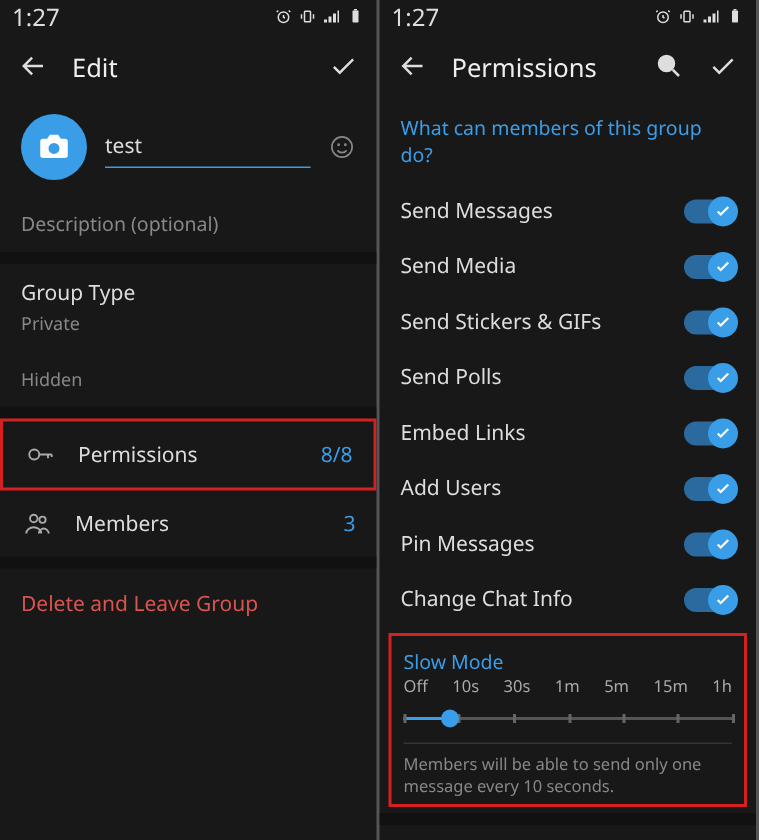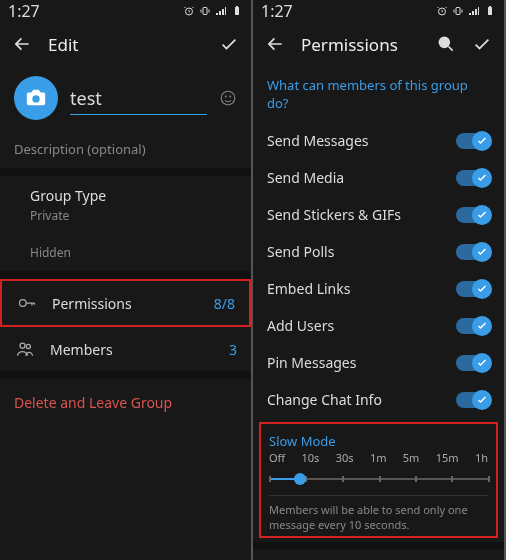--- a/index.html
+++ b/index.html
@@ -7,26 +7,26 @@
 .screen{width:251px;height:560px;background:#181818;color:#ccc;font-size:13px;position:relative;overflow:hidden}
 .status-bar{height:22px;display:flex;justify-content:space-between;align-items:center;padding:10px 8px;font-size:16px;color:#ddd}
 .status-right{display:flex;gap:4px;align-items:center}
 .status-right svg{width:12px;height:12px}
 .header{height:44px;display:flex;align-items:center;padding:0 12px;gap:16px}
 .header-title{font-size:17px;color:#eee;flex:1}
 .header svg{width:20px;height:20px;fill:#ddd}
 .profile-row{display:flex;align-items:center;padding:10px 14px;gap:12px}
 .avatar{width:44px;height:44px;border-radius:50%;background:#3a9de8;display:flex;align-items:center;justify-content:center}
 .avatar svg{width:22px;height:22px;fill:#fff}
-.name-field{flex:1;border-bottom:1px solid #3a9de8;padding:4px 0;color:#ddd;font-size:18px}
+.name-field{flex:1;border-bottom:1px solid #3a9de8;padding:4px 0;color:#ddd;font-size:14px}
 .emoji-icon{display:flex;align-items:center}
 .emoji-icon svg{width:18px;height:18px;fill:none;stroke:#888;stroke-width:1.5}
 .desc{padding:10px 14px;color:#888;font-size:13px}
 .divider{height:8px;background:#111}
-.section{padding:10px 30px}
+.section{padding:10px 14px}
 .section-title{color:#ddd;font-size:14px;margin-bottom:2px}
 .section-sub{color:#888;font-size:12px}
 .row{display:flex;align-items:center;padding:12px 14px;gap:14px}
 .row-icon{width:22px;display:flex;justify-content:center}
 .row-icon svg{width:20px;height:20px;fill:none;stroke:#aaa;stroke-width:1.5}
 .row-label{flex:1;color:#ddd;font-size:14px}
 .row-value{color:#3a9de8;font-size:14px}
 .highlight-red{border:2px solid #d42020}
 .danger{color:#d9534f;padding:14px;font-size:14px}
 .perm-intro{color:#3a9de8;font-size:13px;padding:10px 14px}

